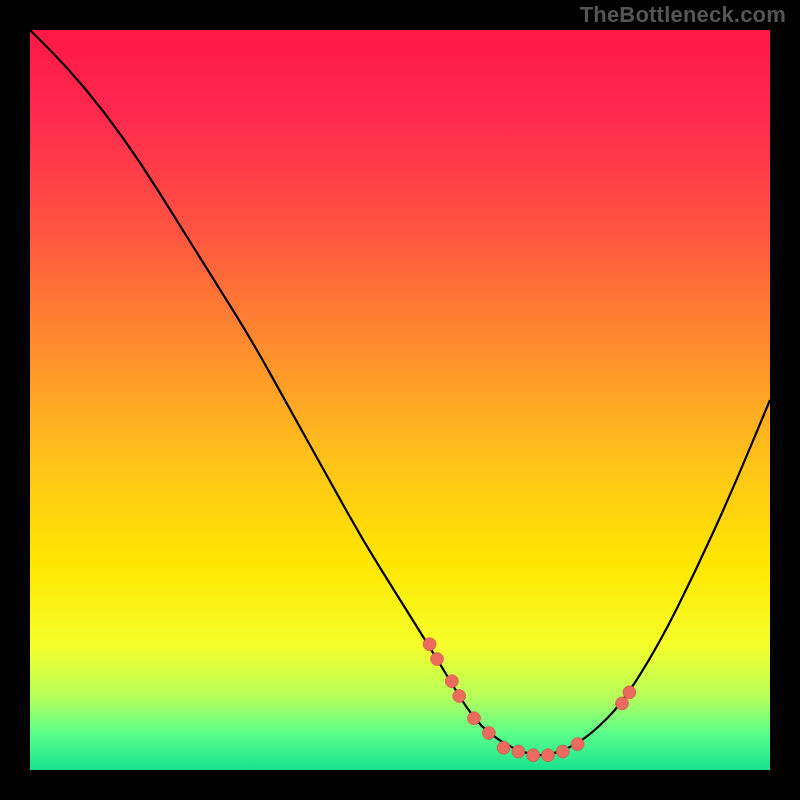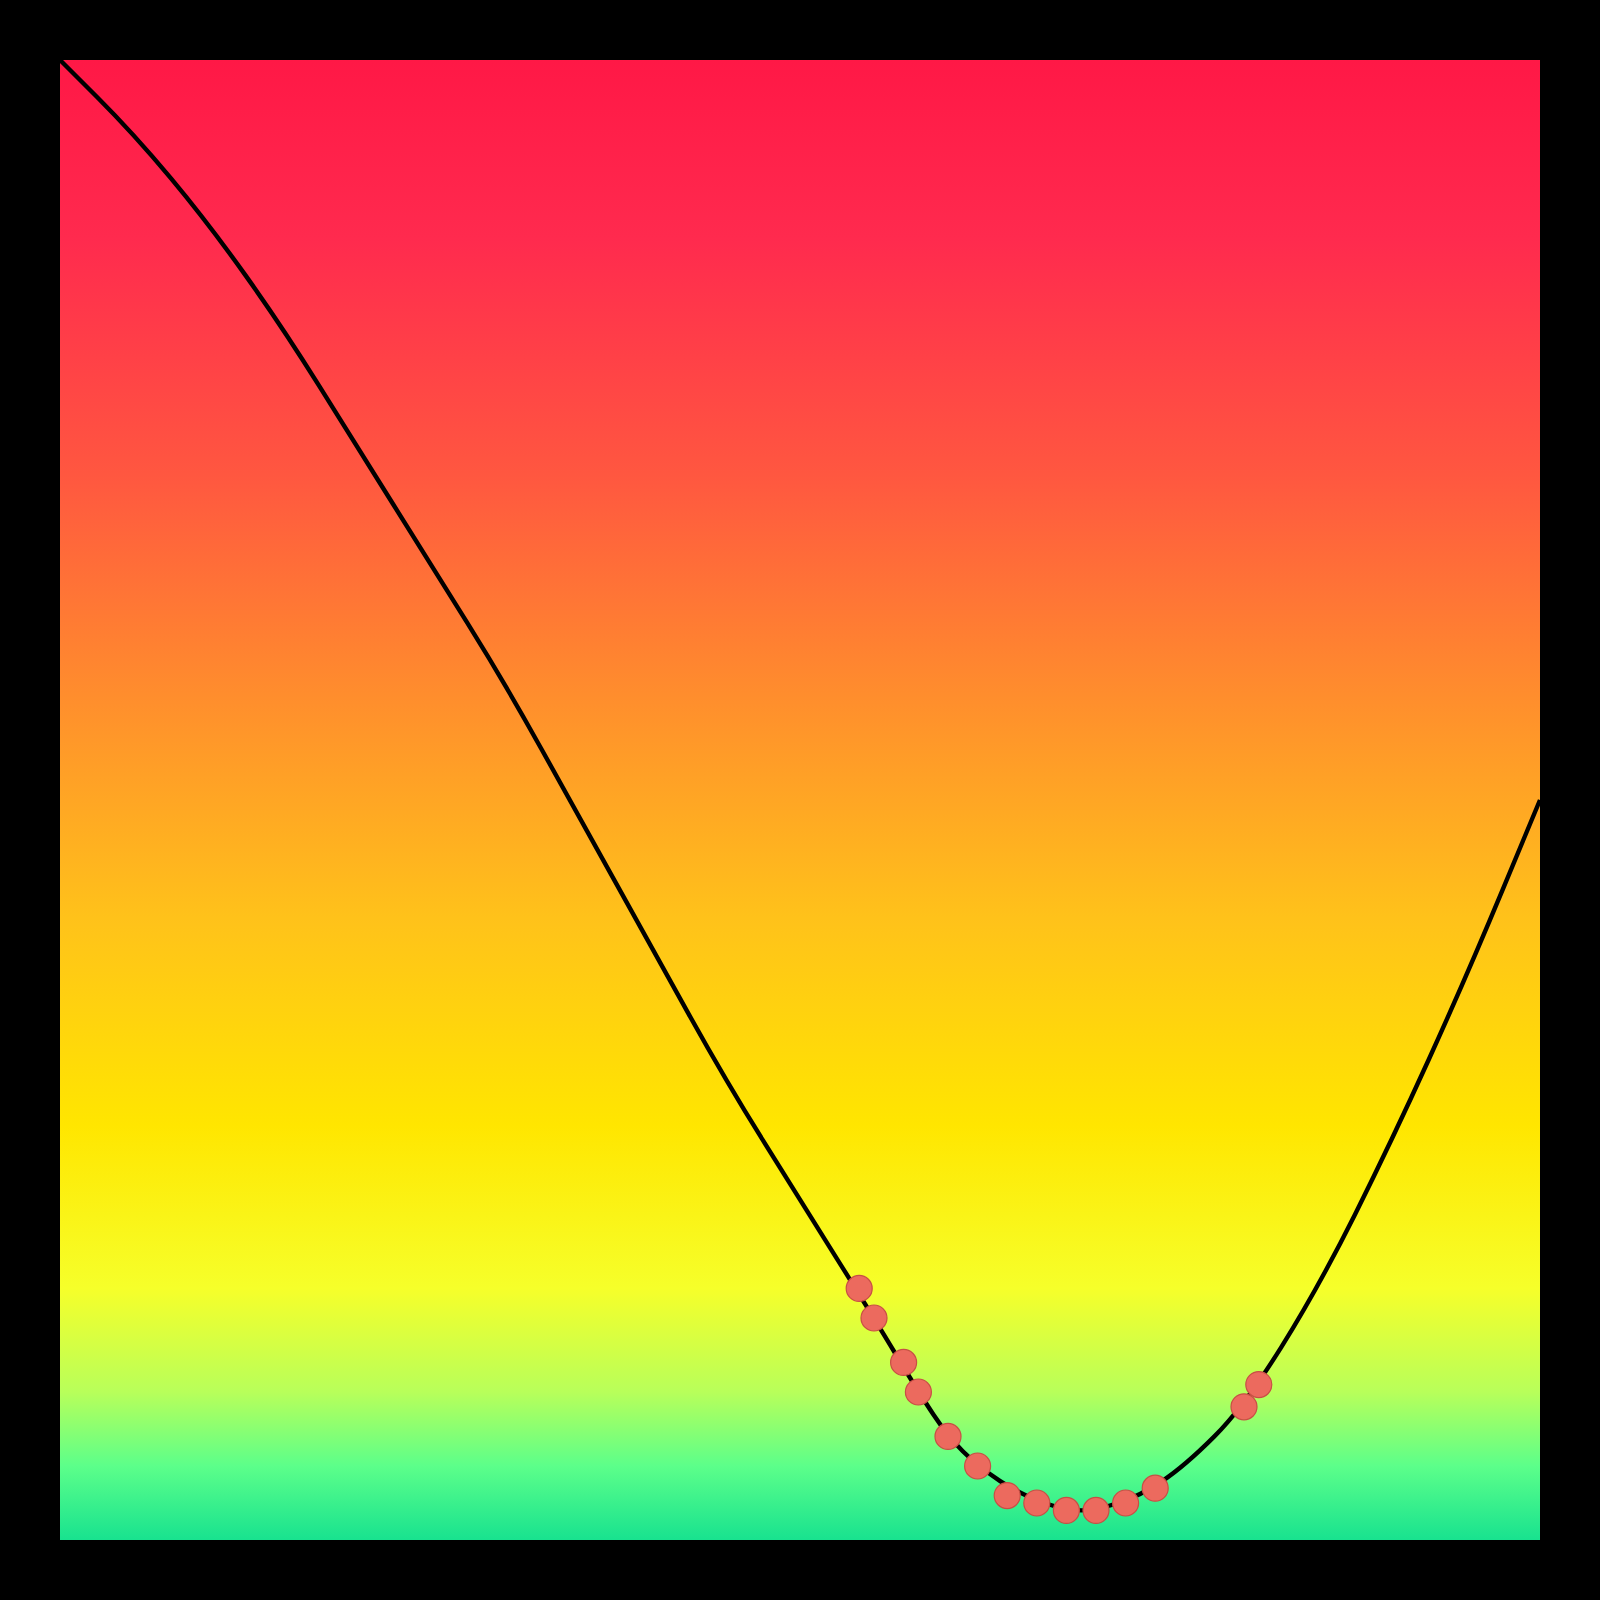--- a/index.html
+++ b/index.html
@@ -64,20 +64,21 @@
   .marker {
     fill: #ec6a5e;
     stroke: #c84f45;
     stroke-width: 0.6;
   }
 </style>
 </head>
 <body>
 
 <div class="outer">
+  <div class="watermark">TheBottleneck.com</div>
 
   <div class="plot">
     <svg class="curve" viewBox="0 0 740 740">
       <path id="series-path" class="series-line" d="M 0 0 Q 0 0 18.5 18.5 Q 37 37 55.5 59.19999999999999 Q 74 81.39999999999998 92.5 107.30000000000001 Q 111 133.20000000000005 129.5 162.8 Q 148 192.39999999999998 166.5 221.99999999999997 Q 185 251.59999999999997 203.5 281.2 Q 222 310.8 240.5 344.1 Q 259 377.40000000000003 277.5 410.70000000000005 Q 296 444 314.5 477.3 Q 333 510.6 351.5 540.2 Q 370 569.8 388.5 599.4 Q 407.00000000000006 629 418.1 647.5 Q 429.2 666 436.6 677.1 Q 444 688.2 451.4 695.6 Q 458.8 703 469.9 710.4 Q 481 717.8 492.1 721.5 Q 503.20000000000005 725.2 510.6 725.2 Q 518 725.2 529.0999999999999 721.5 Q 540.1999999999999 717.8 551.3 710.4 Q 562.4 703 577.2 688.2 Q 592 673.4 610.5 643.8 Q 629 614.2 647.5 577.2 Q 666 540.2 684.5 499.5 Q 703 458.8 721.5 414.4 T 740 370"></path>
       <g id="markers-group">
           <circle cx="399.6" cy="614.2" r="6.5" class="marker"></circle>
           <circle cx="407.00000000000006" cy="629" r="6.5" class="marker"></circle>
           <circle cx="421.79999999999995" cy="651.2" r="6.5" class="marker"></circle>
           <circle cx="429.2" cy="666" r="6.5" class="marker"></circle>
           <circle cx="444" cy="688.2" r="6.5" class="marker"></circle>

